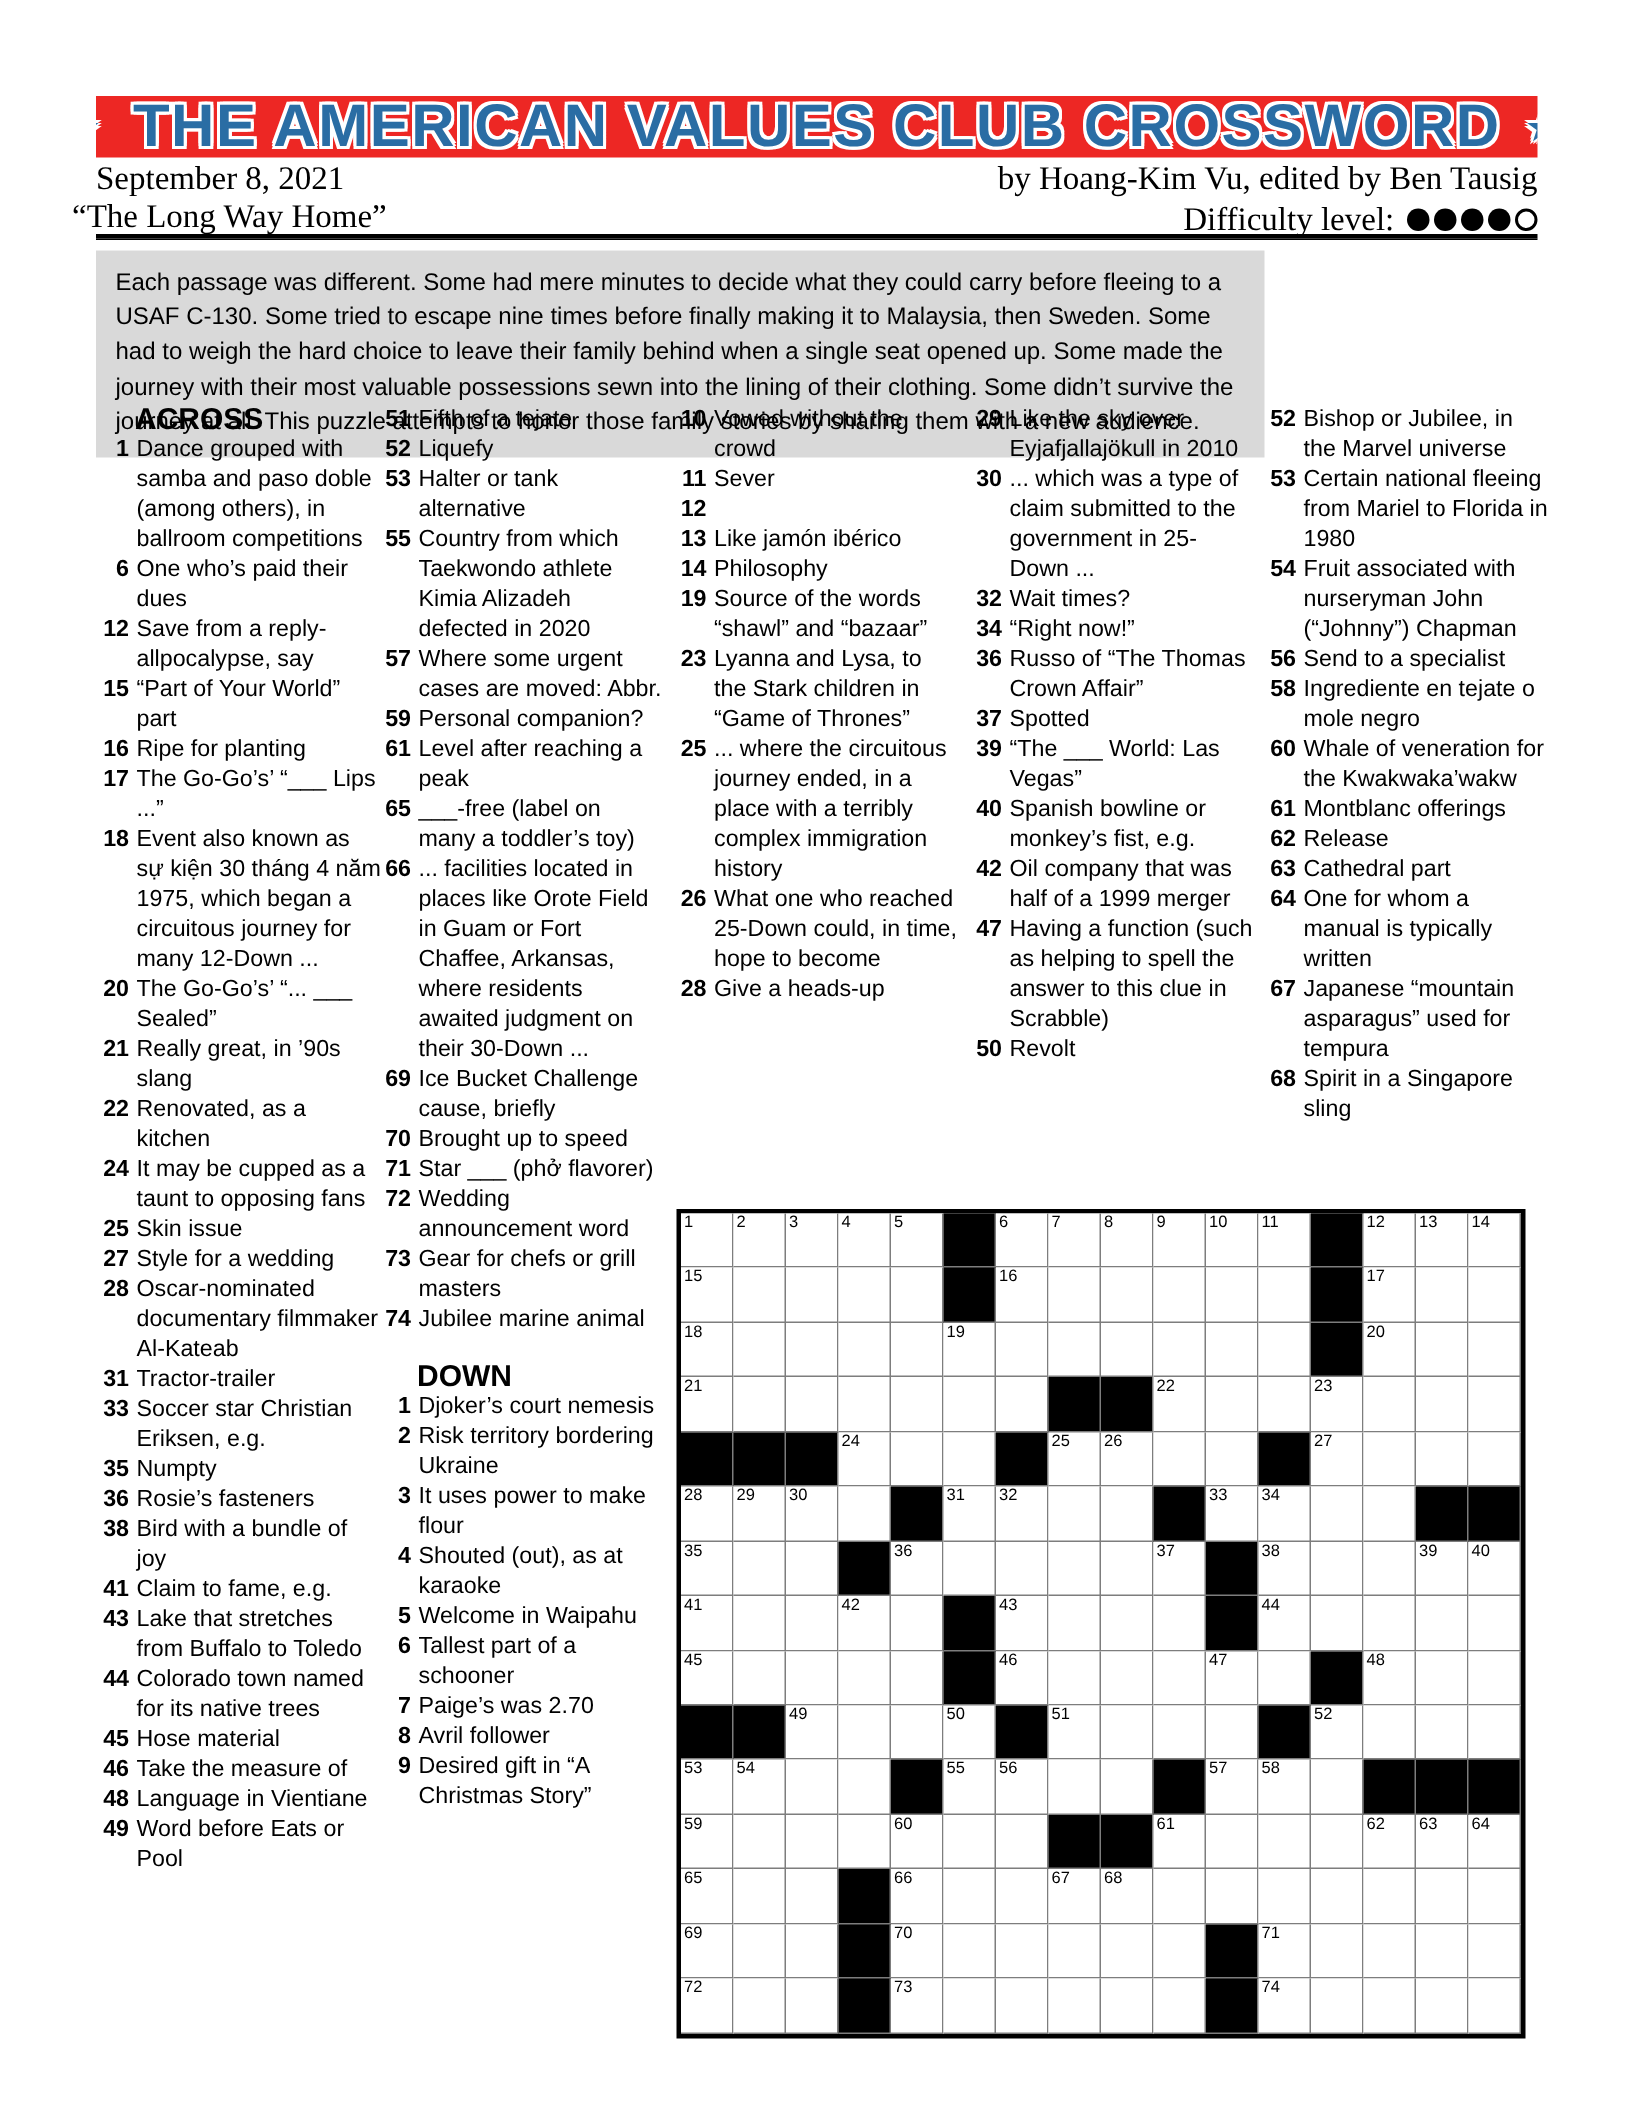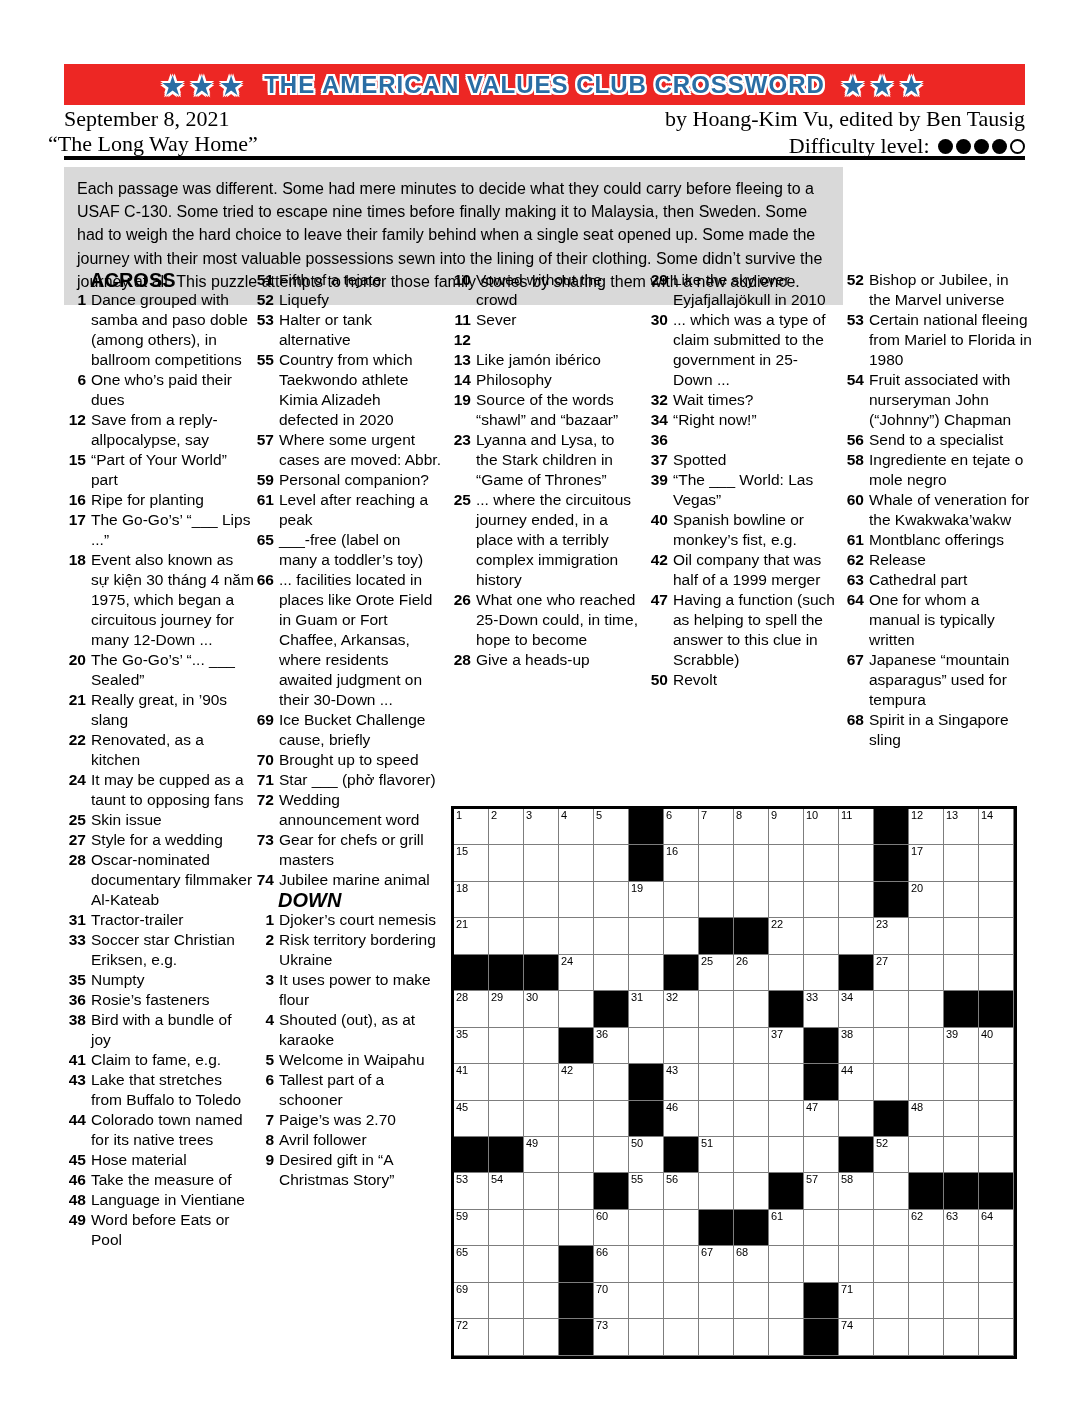--- a/index.html
+++ b/index.html
@@ -7,21 +7,21 @@
   body {
     width:1088px; height:1408px; position:relative;
     font-family:"Liberation Sans","DejaVu Sans",sans-serif; color:#000;
   }
   .banner {
     position:absolute; left:64px; top:64px; width:961px; height:41px;
     background:#ED2724; display:flex; align-items:center; justify-content:center; gap:16px;
     overflow:hidden;
   }
   .banner-title {
-    font-size:24px; font-weight:bold; letter-spacing:1px; color:#2A6DA4; white-space:nowrap;
+    font-size:40px; font-weight:bold; letter-spacing:1px; color:#2A6DA4; white-space:nowrap;
     text-shadow:-2px -2px 0 #fff,2px -2px 0 #fff,-2px 2px 0 #fff,2px 2px 0 #fff,-2px 0 0 #fff,2px 0 0 #fff,0 -2px 0 #fff,0 2px 0 #fff;
   }
   .banner-stars {
     font-size:27px; color:#2A6DA4; letter-spacing:5px; white-space:nowrap; padding-top:2px;
     text-shadow:-2px -2px 0 #fff,2px -2px 0 #fff,-2px 2px 0 #fff,2px 2px 0 #fff,-2px 0 0 #fff,2px 0 0 #fff,0 -2px 0 #fff,0 2px 0 #fff;
   }
   .serifline { font-family:"Liberation Serif","DejaVu Serif",serif; font-size:22px; line-height:25px; }
   .date-line  { position:absolute; left:64px; top:106px; }
   .title-line { position:absolute; left:48px; top:131px; }
   .right-head { position:absolute; right:63px; top:106px; text-align:right; }
@@ -33,21 +33,21 @@
     position:absolute; left:64px; top:156px; width:961px; height:1px;
     border-top:3px solid #000; border-bottom:1px solid #000;
   }
   .introbox {
     position:absolute; left:64px; top:167px; width:779px;
     background:#D9D9D9; padding:10px 13px 12px 13px;
     font-size:16px; line-height:23.2px;
   }
   .clue-col { position:absolute; top:270px; width:190px; }
   .clue-header { font-weight:bold; font-size:20px; line-height:20px; margin-left:26px; }
-  .clue-header.gap { margin-top:0;font-style:italic; }
+  .clue-header.gap { margin-top:18px; }
   .clue { display:flex; font-size:15.5px; line-height:20px; }
   .clue .num { flex:none; width:22px; text-align:right; font-weight:bold; padding-right:0; }
   .clue .txt { flex:1; margin-left:5px; }
   #col1 { left:64px; }  #col2 { left:252px; }  #col3 { left:449px; }
   #col4 { left:646px; } #col5 { left:842px; width:192px; }
   .grid {
     position:absolute; left:451px; top:806px;
     display:grid; grid-template-columns:repeat(16,35px); grid-template-rows:repeat(15,36.45px);
     border:3px solid #000; background:#fff;
   }
@@ -342,20 +342,21 @@
     <div class="clue">
       <span class="num">32</span>
       <span class="txt">Wait times?</span>
     </div>
     <div class="clue">
       <span class="num">34</span>
       <span class="txt">“Right now!”</span>
     </div>
     <div class="clue">
       <span class="num">36</span>
+      <span class="txt">Russo of “The Thomas Crown Affair”</span>
     </div>
     <div class="clue">
       <span class="num">37</span>
       <span class="txt">Spotted</span>
     </div>
     <div class="clue">
       <span class="num">39</span>
       <span class="txt">“The ___ World: Las Vegas”</span>
     </div>
     <div class="clue">

